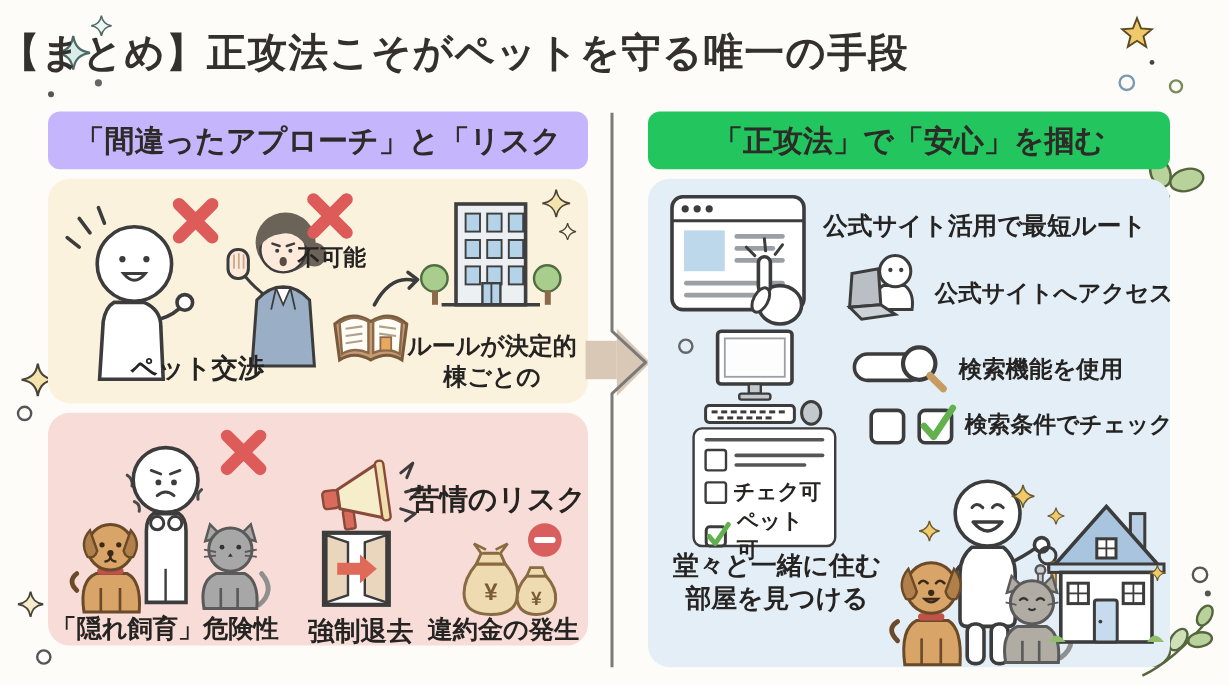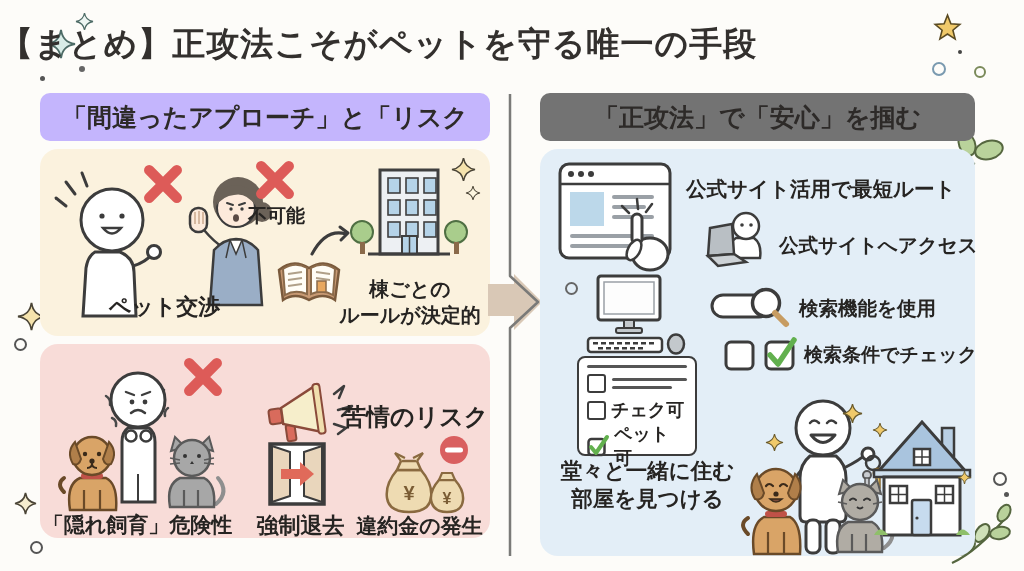--- a/index.html
+++ b/index.html
@@ -145,22 +145,22 @@
     <circle cx="108" cy="66" r="11" fill="#a9cd8c" stroke="#4f6f43" stroke-width="2"></circle>
       <rect x="106" y="76" width="5" height="12" fill="#8a6a4a"></rect>
   </svg>
   <svg class="abs" style="left:452px;top:158px" width="23" height="23" viewBox="0 0 24 24">
       <path d="M12 0C13.2 7.4 16.6 10.8 24 12C16.6 13.2 13.2 16.6 12 24C10.8 16.6 7.4 13.2 0 12C7.4 10.8 10.8 7.4 12 0Z" fill="#f5e3ad" stroke="#4a4436" stroke-width="1.6"></path>
     </svg>
   <svg class="abs" style="left:466px;top:186px" width="14" height="14" viewBox="0 0 24 24">
       <path d="M12 0C13.2 7.4 16.6 10.8 24 12C16.6 13.2 13.2 16.6 12 24C10.8 16.6 7.4 13.2 0 12C7.4 10.8 10.8 7.4 12 0Z" fill="#fdf6e0" stroke="#4a4436" stroke-width="1.8"></path>
     </svg>
   <div class="abs lbl" style="left:330px;top:276px;width:160px;font-size:20px">
+    <div>ルールが決定的</div>
     <div>棟ごとの</div>
-    <div>ルールが決定的</div>
   </div>
 
   <svg class="abs" style="left:98px;top:362px" width="80" height="145" viewBox="0 0 80 145">
     <g stroke="#4a4a4a" stroke-width="2.5" fill="none" stroke-linecap="round">
         <path d="M8 34 q5 3 4 9"></path>
         <path d="M14 56 q5 2 4 8"></path>
         <path d="M66 28 q-4 4 -2 9"></path>
         <path d="M70 46 q-4 3 -3 8"></path>
       </g>
     <path d="M30 66 Q24 70 24 80 L24 140 L57 140 L57 80 Q57 70 51 66 Z" fill="#fff" stroke="#3c3c3c" stroke-width="3"></path>
@@ -249,21 +249,21 @@
     <rect x="62" y="11.5" width="18" height="5" rx="2.5" fill="#fff"></rect>
   </svg>
   <div class="abs lbl" style="left:352px;top:512px;width:135px;font-size:21px">違約金の発生</div>
 
   <svg class="abs" style="left:478px;top:88px" width="72" height="474" viewBox="0 0 72 474">
     <rect x="10" y="196" width="26" height="32" fill="#d9c8b6"></rect>
     <polygon points="36,186 64,214 36,242" fill="#d9c8b6"></polygon>
     <polyline points="32,6 32,188 60,214 32,240 32,468" fill="none" stroke="#7a7a78" stroke-width="2.5" stroke-linejoin="round"></polyline>
   </svg>
 
-  <div class="abs hdr" style="left:540px;top:93px;width:435px;height:48px;background:#737373">「正攻法」で「安心」を掴む</div>
+  <div class="abs hdr" style="left:540px;top:93px;width:435px;height:48px;background:#22c55e">「正攻法」で「安心」を掴む</div>
   <div class="abs panel" style="left:540px;top:149px;width:435px;height:407px;background:#e3eef7"></div>
   <div class="abs" style="left:565px;top:282px;width:9px;height:9px;border-radius:50%;border:2px solid #666"></div>
 
   <svg class="abs" style="left:558px;top:162px" width="130" height="118" viewBox="0 0 130 118">
     <rect x="2" y="2" width="110" height="94" rx="9" fill="#fff" stroke="#3c3c3c" stroke-width="3"></rect>
     <line x1="2" y1="22" x2="112" y2="22" stroke="#3c3c3c" stroke-width="2.5"></line>
     <circle cx="13" cy="12" r="3" fill="#3c3c3c"></circle>
       <circle cx="23" cy="12" r="3" fill="#3c3c3c"></circle>
       <circle cx="33" cy="12" r="3" fill="#3c3c3c"></circle>
     <rect x="12" y="30" width="34" height="34" fill="#bcd8ea"></rect>

